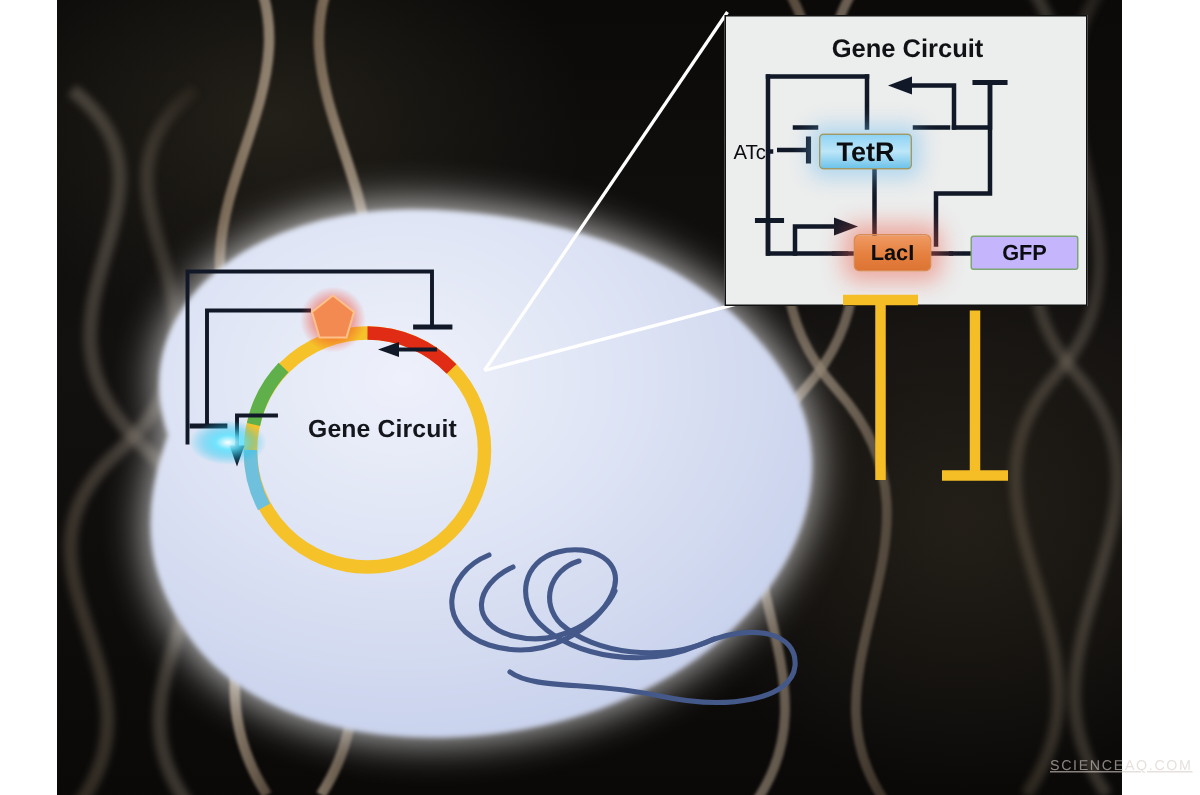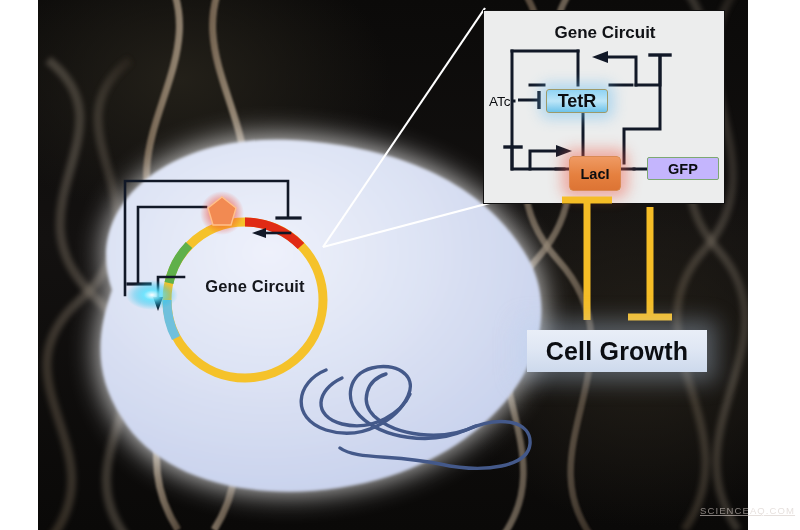--- a/index.html
+++ b/index.html
@@ -51,21 +51,21 @@
   .panel-title{position:absolute;left:0;top:12px;width:242px;text-align:center;
                font-size:17px;font-weight:bold;color:#101216;white-space:nowrap;}
   .panel svg{position:absolute;left:0;top:0;}
 
   .gbox{position:absolute;box-sizing:border-box;display:flex;align-items:center;
         justify-content:center;font-weight:bold;white-space:nowrap;}
   .box-tetr{left:62px;top:62px;width:62px;height:24px;font-size:18px;color:#0b0d11;
             border:1.4px solid #9d9a6a;border-radius:3px;
             background:linear-gradient(180deg,#8fd3f4 0%,#bde6f8 50%,#6ec3ea 100%);
             box-shadow:0 0 13px 6px rgba(110,190,240,.45);margin-top:16px;}
-  .box-laci{left:85px;top:145px;width:52px;height:35px;font-size:14.5px;color:#0b0d11;
+  .box-laci{left:85px;top:145px;width:52px;height:25px;font-size:14.5px;color:#0b0d11;
             border:1.4px solid #d98a55;border-radius:4px;
             background:linear-gradient(180deg,#ef9a63 0%,#e5803f 55%,#dd7434 100%);
             box-shadow:0 0 14px 7px rgba(240,90,70,.45);}
   .box-gfp{left:163px;top:146px;width:72px;height:23px;font-size:14.5px;color:#0b0d11;
            border:1.5px solid #7da873;border-radius:2px;background:#c4b5fd;}
   .atc-label{position:absolute;left:5px;top:83px;font-size:13.5px;font-weight:normal;
              color:#0b0d11;white-space:nowrap;}
 
   
   .growth-arrows{position:absolute;left:540px;top:195px;width:160px;height:140px;}
@@ -372,19 +372,16 @@
 
         <line x1="22" y1="5" x2="72" y2="5"></line>
         <line x1="47" y1="5" x2="47" y2="125"></line>
 
         <line x1="110" y1="12" x2="110" y2="122"></line>
         <line x1="88" y1="122" x2="132" y2="122"></line>
       </g>
     </svg>
   </div>
 
-  <div class="growth-box">
-    <span class="growth-text">Cell Growth</span>
-  </div>
 
   <div class="watermark">SCIENCEAQ.COM</div>
 
 </div>
 
 </body></html>

